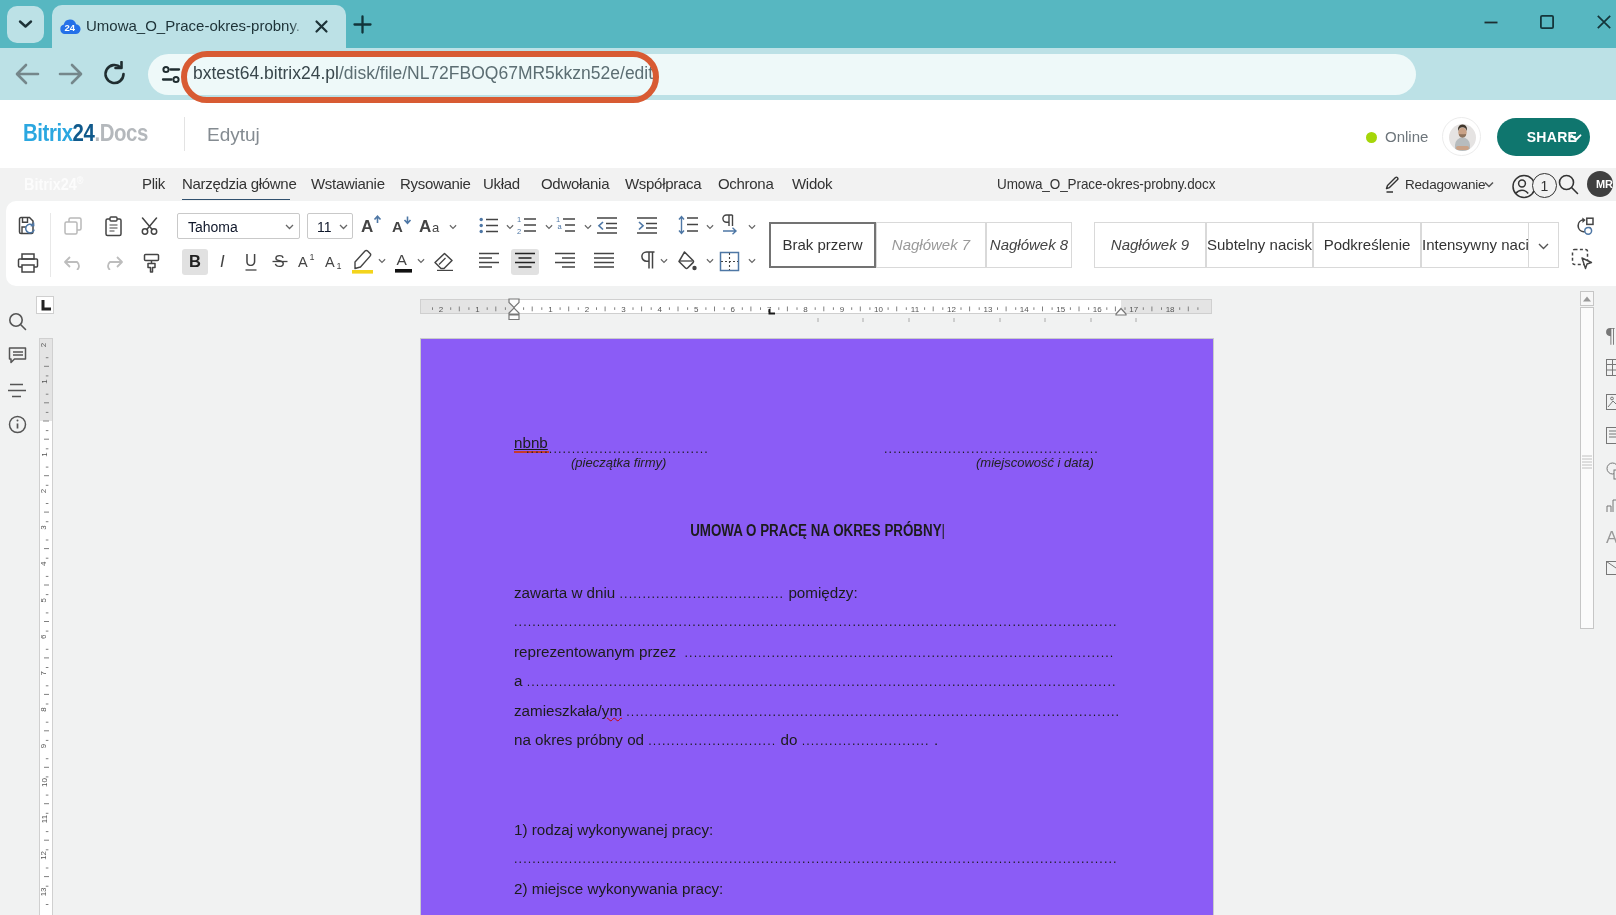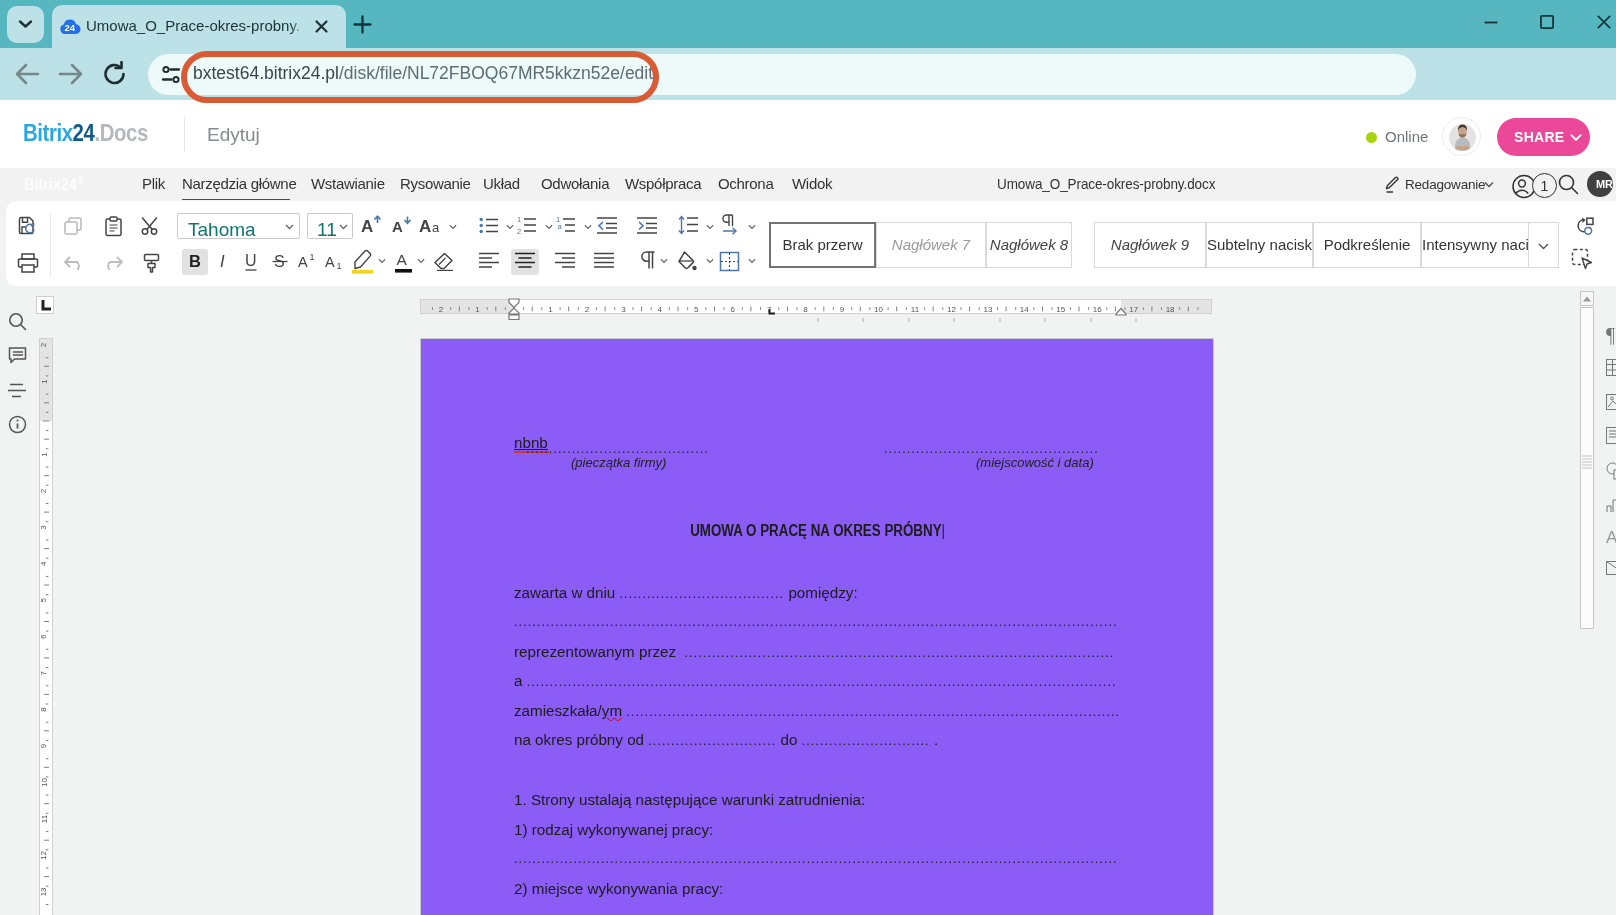--- a/index.html
+++ b/index.html
@@ -18,32 +18,32 @@
 #redbox{position:absolute;left:181px;top:3px;width:478px;height:52px;border:6px solid #d85b33;border-radius:27px;z-index:5}
 
 #apphead{position:absolute;left:0;top:100px;width:1616px;height:68px;background:#fff}
 #logo{position:absolute;left:23px;top:19px;font-size:24px;font-weight:bold;letter-spacing:-0.5px;transform:scaleX(0.85);transform-origin:left}
 #logo .b1{color:#2ba7e0}#logo .b2{color:#115a8c}#logo .b3{color:#b4b8bc}
 #hdiv{position:absolute;left:184px;top:17px;width:1px;height:34px;background:#e3e3e3}
 #edytuj{position:absolute;left:207px;top:24px;font-size:19px;color:#848b91}
 #onlinedot{position:absolute;left:1366px;top:132px;width:11px;height:11px;border-radius:50%;background:#a5d609}
 #onlinetxt{position:absolute;left:1385px;top:128px;font-size:15px;color:#6d757b}
 #avatar{position:absolute;left:1442px;top:117px;width:39px;height:39px;border-radius:50%;background:#fff;overflow:hidden;border:1px solid #ececec}
-#sharebtn{position:absolute;left:1497px;top:118px;width:93px;height:38px;border-radius:19px;background:#ec4899;color:#fff;font-size:14px;font-weight:bold;text-align:left;line-height:38px;padding-left:17px;letter-spacing:0.3px}
+#sharebtn{position:absolute;left:1497px;top:118px;width:93px;height:38px;border-radius:19px;background:#0f766e;color:#fff;font-size:14px;font-weight:bold;text-align:center;line-height:38px;padding-left:17px;letter-spacing:0.3px}
 
 #menurow{position:absolute;left:0;top:168px;width:1616px;height:32px;background:#f2f2f2}
 #wm{position:absolute;left:24px;top:7px;font-size:16px;font-weight:bold;color:#fcfcfc;transform:scaleX(0.9);transform-origin:left}
 .mi{position:absolute;top:7px;font-size:15px;color:#333;white-space:nowrap;letter-spacing:-0.3px}
 #miunder{position:absolute;left:182px;top:31px;width:108px;height:3px;background:#31506e}
 #doctitle{position:absolute;left:997px;top:7px;font-size:15px;color:#333;transform:scaleX(0.9);transform-origin:left;letter-spacing:-0.1px}
 #redag{position:absolute;left:1405px;top:9px;font-size:13.5px;color:#333;letter-spacing:-0.2px}
 #mravatar{position:absolute;left:1587px;top:3px;width:26px;height:26px;border-radius:50%;background:#404040;color:#fff;font-size:11px;font-weight:bold;text-align:right;line-height:26px}
 
 #toolbar{position:absolute;left:6px;top:201px;width:1610px;height:85px;background:#fff;border-radius:10px 0 0 10px}
-.tbox{position:absolute;height:26px;border:1px solid #c9c9c9;border-radius:2px;background:#fff;font-size:19px;color:#0f766e}
+.tbox{position:absolute;height:26px;border:1px solid #c9c9c9;border-radius:2px;background:#fff;font-size:14px;color:#0f172a}
 .chev{position:absolute;width:8px;height:8px}
 .icon{position:absolute}
 .iconbg{position:absolute;background:#e1e1e1;border-radius:3px}
 
 .gcell{position:absolute;top:21px;height:46px;background:#fff;border:1px solid #d9d9d9;font-size:15px;color:#333;text-align:center;line-height:44px;white-space:nowrap;overflow:hidden}
 
 #canvas{position:absolute;left:0;top:287px;width:1616px;height:628px;background:#f1f2f2}
 #page{position:absolute;left:420px;top:51px;width:794px;height:666px;background:#8b5cf6;border:1px solid #c9cbcb}
 .dtext{position:absolute;font-size:15.2px;color:#1c1c1c;white-space:nowrap}
 .dots{font-size:12.5px;letter-spacing:1.1px;color:#1c1c1c}
@@ -574,21 +574,20 @@
         <div class="dots abs" style="left:463px;top:103px">...............................................</div>
         <div class="dtext ital" style="left:150px;top:116px">(pieczątka firmy)</div>
         <div class="dtext ital" style="left:555px;top:116px">(miejscowość i data)</div>
         <div class="dtext" style="left:0;top:183px;width:794px;text-align:center;font-weight:bold;font-size:16px"><span style="display:inline-block;transform:scaleX(0.835)">UMOWA O PRACĘ NA OKRES PRÓBNY<span style="font-weight:normal">|</span></span></div>
         <div class="dtext" style="left:93px;top:245px;">zawarta w dniu <span class="dots">....................................</span> pomiędzy:</div>
         <div class="dots abs" style="left:93px;top:276px">....................................................................................................................................</div>
         <div class="dtext" style="left:93px;top:304px;">reprezentowanym przez &nbsp;<span class="dots">..............................................................................................</span></div>
         <div class="dtext" style="left:93px;top:333px;">a <span class="dots">.................................................................................................................................</span></div>
         <div class="dtext" style="left:93px;top:363px;">zamieszkała/<span style="text-decoration:underline wavy #cc0000 1px">ym</span> <span class="dots">............................................................................................................</span></div>
         <div class="dtext" style="left:93px;top:392px;">na okres próbny od <span class="dots">............................</span> do <span class="dots">............................</span> .</div>
-        <div class="dtext" style="left:93px;top:452px;">1. Strony ustalają następujące warunki zatrudnienia:</div>
         <div class="dtext" style="left:93px;top:482px;">1) rodzaj wykonywanej pracy:</div>
         <div class="dots abs" style="left:93px;top:513px">....................................................................................................................................</div>
         <div class="dtext" style="left:93px;top:541px;">2) miejsce wykonywania pracy:</div>
       </div>
 <div class="abs" style="left:1580px;top:4px;width:14px;height:15px;background:#f7f7f7;border:1px solid #c6c6c6">
         <svg style="position:absolute;left:2px;top:4px" width="8" height="6" viewBox="0 0 8 6">
           <path d="M0 5.5 L4 0.5 L8 5.5 z" fill="#999"></path>
         </svg>
       </div>
       <div class="abs" style="left:1580px;top:20px;width:14px;height:322px;background:#fbfbfb;border:1px solid #c6c6c6"></div>

